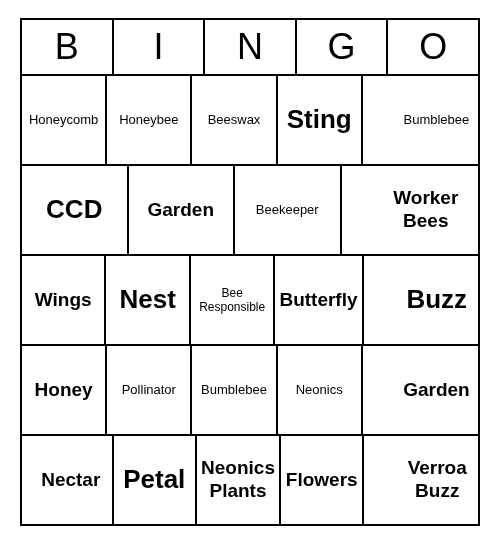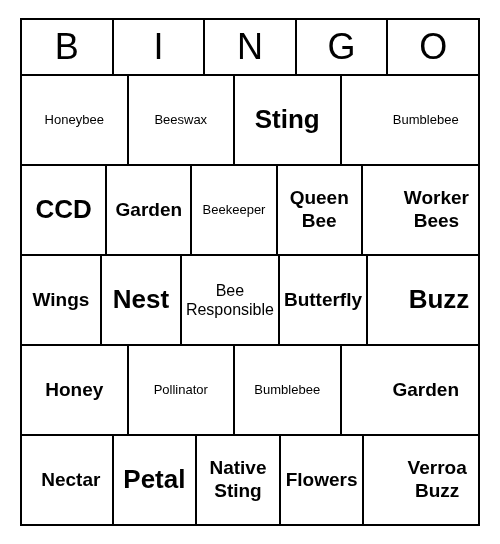--- a/index.html
+++ b/index.html
@@ -84,36 +84,39 @@
       font-size: 26px;
       font-weight: bold;
     }
 
     .cell-text.medium {
       font-size: 19px;
       font-weight: bold;
     }
 
     .cell-text.small {
-      font-size: 16px;
+      font-size: 12px;
     }
   </style>
 </head>
 <body>
 
 <div class="bingo-card">
   <div class="bingo-header">
   <div class="bingo-header-cell">B</div>
       <div class="bingo-header-cell">I</div>
       <div class="bingo-header-cell">N</div>
       <div class="bingo-header-cell">G</div>
       <div class="bingo-header-cell">O</div>
     </div>
   <div class="bingo-grid">
   <div class="bingo-row">
+        <div class="bingo-cell">
+          <span class="cell-text">Honeycomb</span>
+        </div>
         <div class="bingo-cell">
           <span class="cell-text">Honeybee</span>
         </div>
         <div class="bingo-cell">
           <span class="cell-text">Beeswax</span>
         </div>
         <div class="bingo-cell">
           <span class="cell-text large">Sting</span>
         </div>
         <div class="bingo-cell">
@@ -122,23 +125,20 @@
       </div>
       <div class="bingo-row">
         <div class="bingo-cell">
           <span class="cell-text large">CCD</span>
         </div>
         <div class="bingo-cell">
           <span class="cell-text medium">Garden</span>
         </div>
         <div class="bingo-cell">
           <span class="cell-text">Beekeeper</span>
-        </div>
-        <div class="bingo-cell">
-          <span class="cell-text medium">Queen Bee</span>
         </div>
         <div class="bingo-cell">
           <span class="cell-text medium">Worker Bees</span>
         </div>
       </div>
       <div class="bingo-row">
         <div class="bingo-cell">
           <span class="cell-text medium">Wings</span>
         </div>
         <div class="bingo-cell">
@@ -158,32 +158,35 @@
         <div class="bingo-cell">
           <span class="cell-text medium">Honey</span>
         </div>
         <div class="bingo-cell">
           <span class="cell-text">Pollinator</span>
         </div>
         <div class="bingo-cell">
           <span class="cell-text">Bumblebee</span>
         </div>
         <div class="bingo-cell">
+          <span class="cell-text">Neonics</span>
+        </div>
+        <div class="bingo-cell">
           <span class="cell-text medium">Garden</span>
         </div>
       </div>
       <div class="bingo-row">
         <div class="bingo-cell">
           <span class="cell-text medium">Nectar</span>
         </div>
         <div class="bingo-cell">
           <span class="cell-text large">Petal</span>
         </div>
         <div class="bingo-cell">
-          <span class="cell-text medium">Native Sting</span>
+          <span class="cell-text medium">Neonics Plants</span>
         </div>
         <div class="bingo-cell">
           <span class="cell-text medium">Flowers</span>
         </div>
         <div class="bingo-cell">
           <span class="cell-text medium">Verroa Buzz</span>
         </div>
       </div>
     </div>
 </div>

